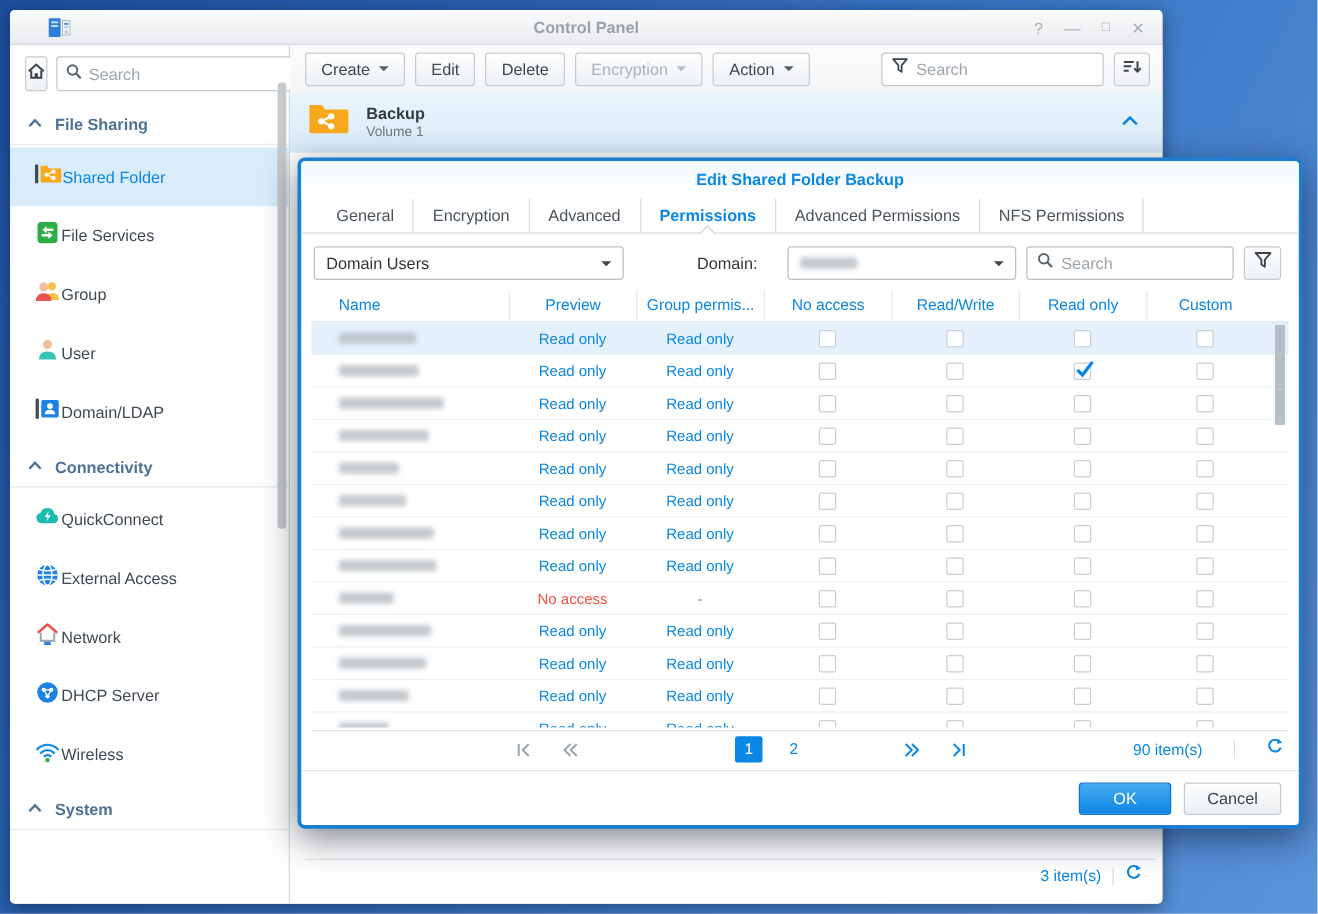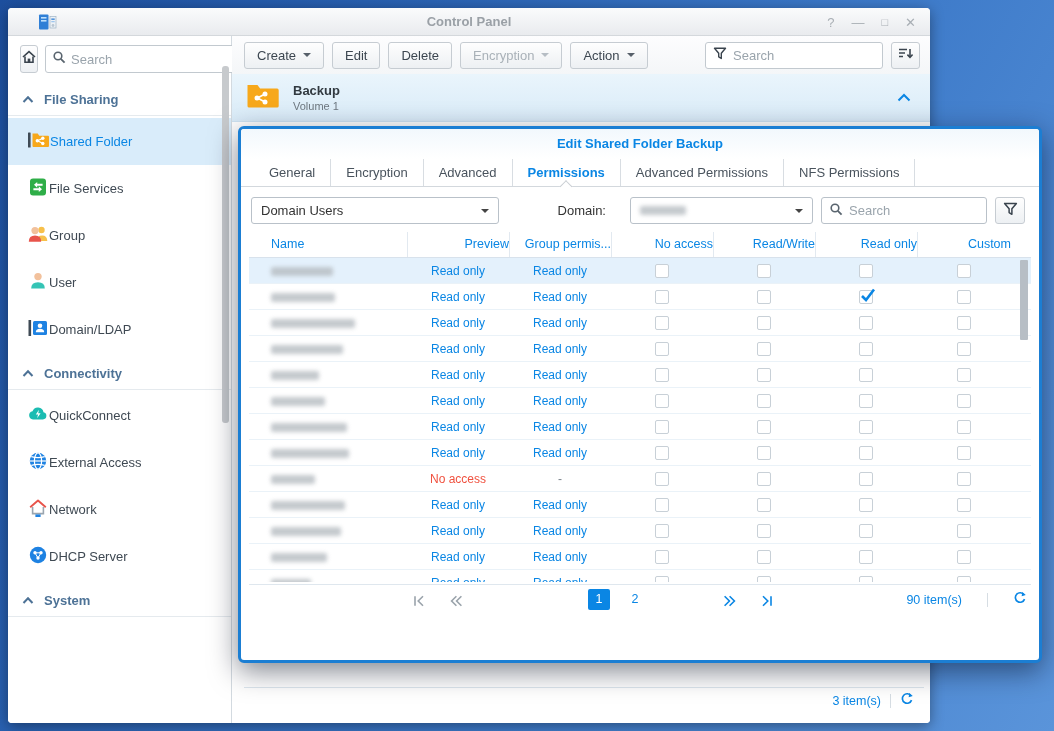--- a/index.html
+++ b/index.html
@@ -65,21 +65,21 @@
   .sel-users { width:248px; }
   .domain-label { margin-left:auto; font-size:13px; color:#333; margin-right:24px; }
   .sel-domain { width:183px; margin-right:8px; }
   .blur-pill { display:inline-block; height:9px; border-radius:2px; background:#b6bcc1; filter:blur(2px); opacity:.8; }
   .dlg-search { width:166px; height:27px; border:1px solid #b9c1c9; border-radius:3px; background:#fff; display:flex; align-items:center; padding:0 7px; gap:6px; margin-right:8px; }
   .filter-btn { width:30px; height:27px; border:1px solid #c6ccd2; border-radius:3px; background:linear-gradient(#fefefe,#edf0f3); display:flex; align-items:center; justify-content:center; cursor:pointer; }
 
   .table-wrap { margin:0 8px; position:relative; }
   .thead, .trow { display:grid; grid-template-columns:158px 102px 102px 102px 102px 102px 94px; align-items:center; }
   .thead { height:26px; border-bottom:1px solid #d8e2ec; }
-  .th { font-size:12.5px; color:#0a86e4; text-align:right; line-height:25px; height:25px; border-left:1px solid #e2e9f0; cursor:pointer; overflow:hidden; white-space:nowrap; }
+  .th { font-size:12.5px; color:#0a86e4; text-align:center; line-height:25px; height:25px; border-left:1px solid #e2e9f0; cursor:pointer; overflow:hidden; white-space:nowrap; }
   .th:first-child { text-align:left; padding-left:22px; border-left:none; }
   .tbody { height:324px; overflow:hidden; position:relative; }
   .trow { height:26px; border-bottom:1px solid #eaf2f8; cursor:pointer; }
   .trow.selected { background:#e4f1fc; }
   .name-cell { padding-left:22px; }
   .text-cell { font-size:12px; color:#0a86e4; text-align:center; }
   .text-cell.red { color:#f0513f; }
   .text-cell.dash { color:#7c858d; }
   .check-cell { display:flex; justify-content:center; }
   .checkbox { width:14px; height:14px; border:1px solid #c8d0d7; border-radius:2px; background:#fff; position:relative; display:inline-block; }
@@ -237,20 +237,31 @@
                 <line x1="8" y1="7.8" x2="11" y2="13"></line>
                 <line x1="14" y1="7.8" x2="11" y2="13"></line>
               </g>
               <g fill="#fff">
                 <circle cx="8" cy="7.8" r="1.7"></circle>
                 <circle cx="14" cy="7.8" r="1.7"></circle>
                 <circle cx="11" cy="13" r="1.7"></circle>
               </g>
             </svg></span>
         <span class="side-label">DHCP Server</span>
+      </div>
+      <div class="side-item">
+        <span><svg width="22" height="20" viewBox="0 0 22 20">
+              <g stroke="#1e8fe8" fill="none" stroke-width="1.9" stroke-linecap="round">
+                <path d="M2.8 8.3 a11.5 11.5 0 0 1 16.4 0"></path>
+                <path d="M5.8 11.3 a7.3 7.3 0 0 1 10.4 0"></path>
+                <path d="M8.7 14 a3.6 3.6 0 0 1 4.6 0"></path>
+              </g>
+              <circle cx="11" cy="17" r="1.9" fill="#3cb54a"></circle>
+            </svg></span>
+        <span class="side-label">Wireless</span>
       </div>
 
       <div class="section-header">
         <span><svg width="12" height="9" viewBox="0 0 12 9">
               <path d="M1.5 7 6 2.2 10.5 7" stroke="#4d7296" stroke-width="2" fill="none"></path>
             </svg></span>
         <span class="sec-label">System</span>
       </div>
       <div class="side-item">
         
@@ -637,13 +648,17 @@
     <span class="pager-right">
       <span class="count-label">90 item(s)</span>
       <span class="vsep"></span>
       <span><svg width="14" height="14" viewBox="0 0 16 16">
             <path d="M13.2 9.3 A5.4 5.4 0 1 1 12.6 4.4" fill="none" stroke="#0a86e4" stroke-width="1.9"></path>
             <path d="M10.6 1.2 L14.6 4.6 L9.9 5.9 Z" fill="#0a86e4"></path>
           </svg></span>
     </span>
   </div>
 
+  <div class="dlg-footer">
+    <div class="btn btn-ok">OK</div>
+    <div class="btn btn-cancel">Cancel</div>
+  </div>
 </div>
 
 </body></html>

